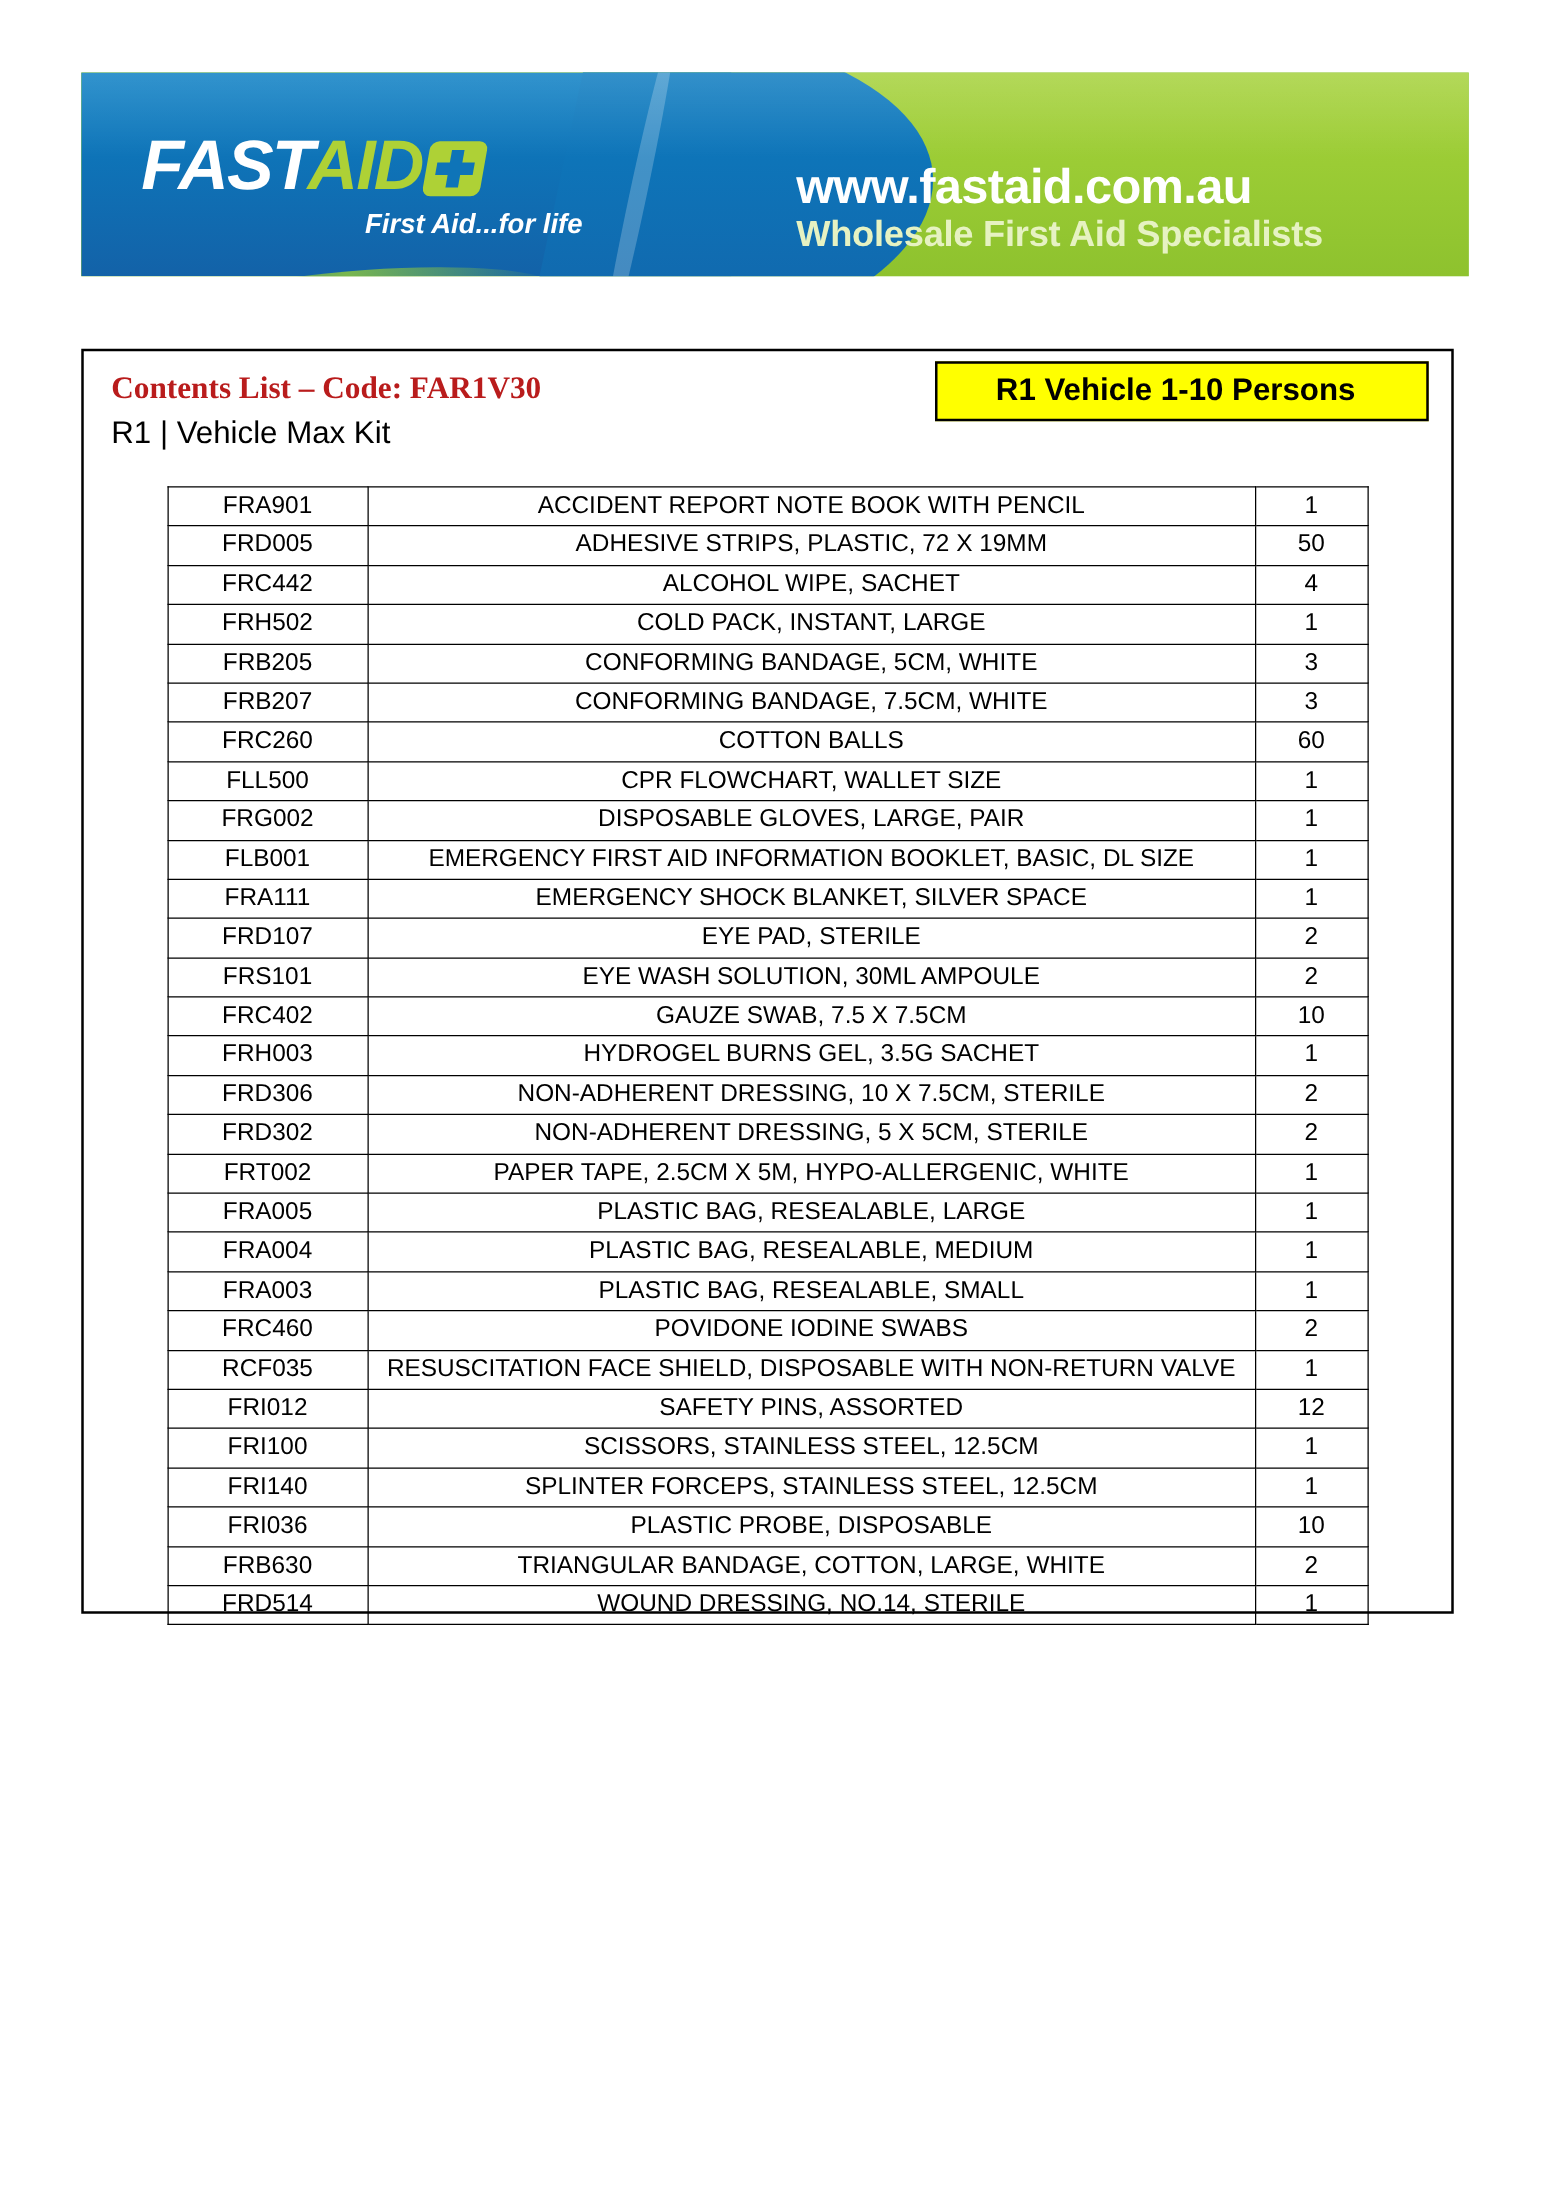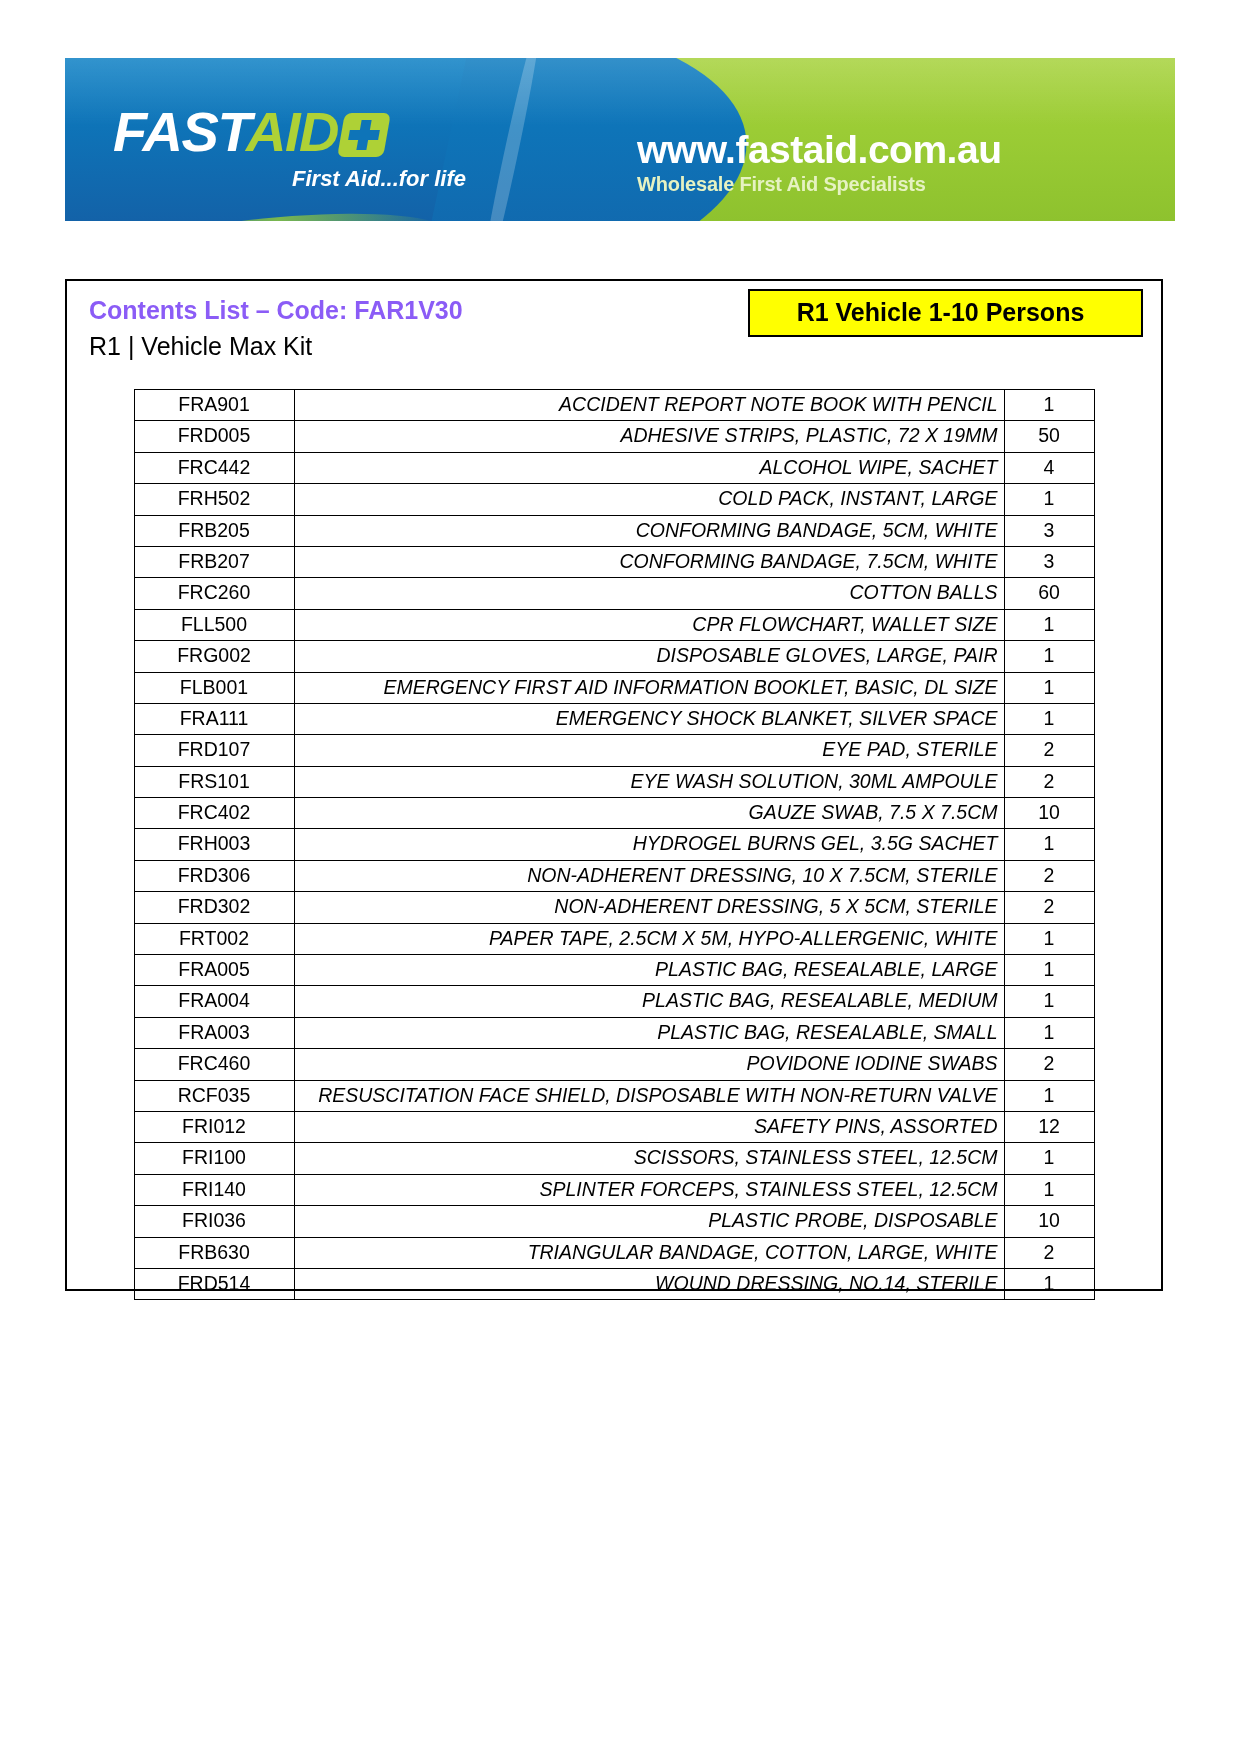--- a/index.html
+++ b/index.html
@@ -152,21 +152,21 @@
   .web-url {
     color: #ffffff;
     font-size: 39px;
     font-weight: bold;
     letter-spacing: -0.5px;
     line-height: 1.05;
     white-space: nowrap;
   }
   .web-sub {
     color: #e6f2c2;
-    font-size: 20px;
+    font-size: 29px;
     font-weight: bold;
     letter-spacing: -0.2px;
     line-height: 1.1;
     margin-top: 2px;
     white-space: nowrap;
   }
 
   
   .doc-box {
     position: absolute;
@@ -178,22 +178,23 @@
     background: #ffffff;
   }
   .title-row {
     position: relative;
     padding: 14px 0 0 22px;
     height: 100px;
   }
   .title-line1 {
     font-size: 25px;
     font-weight: bold;
-    color: #8b5cf6;
+    color: #b91c1c;
     line-height: 1.25;
+    font-family: Liberation Serif, serif;
   }
   .title-line2 {
     font-size: 25px;
     font-weight: normal;
     color: #000;
     line-height: 1.3;
     margin-top: 4px;
   }
   .kit-badge {
     position: absolute;
@@ -225,23 +226,22 @@
     line-height: 1.2;
     vertical-align: middle;
   }
   td.c-code {
     width: 160px;
     text-align: center;
     white-space: nowrap;
   }
   td.c-desc {
     width: 710px;
-    text-align: right;
+    text-align: center;
     padding-left: 9px;
-    font-style: italic;
   }
   td.c-qty {
     width: 90px;
     text-align: center;
   }
 </style>
 </head>
 <body>
 
 <div class="banner">

